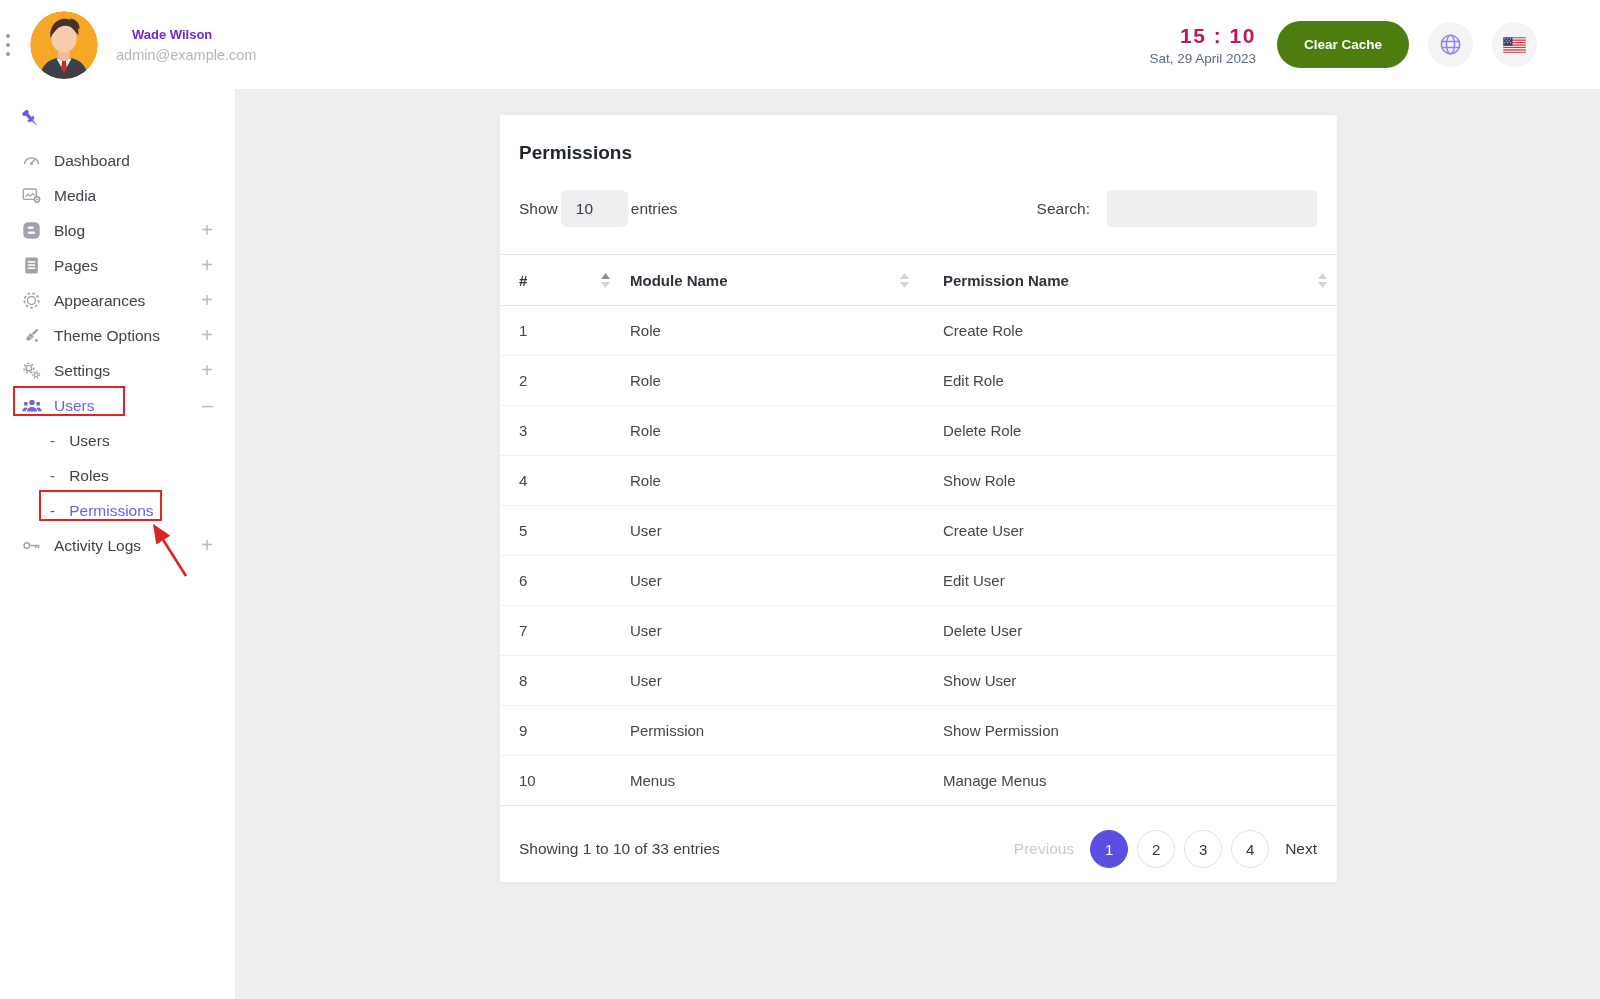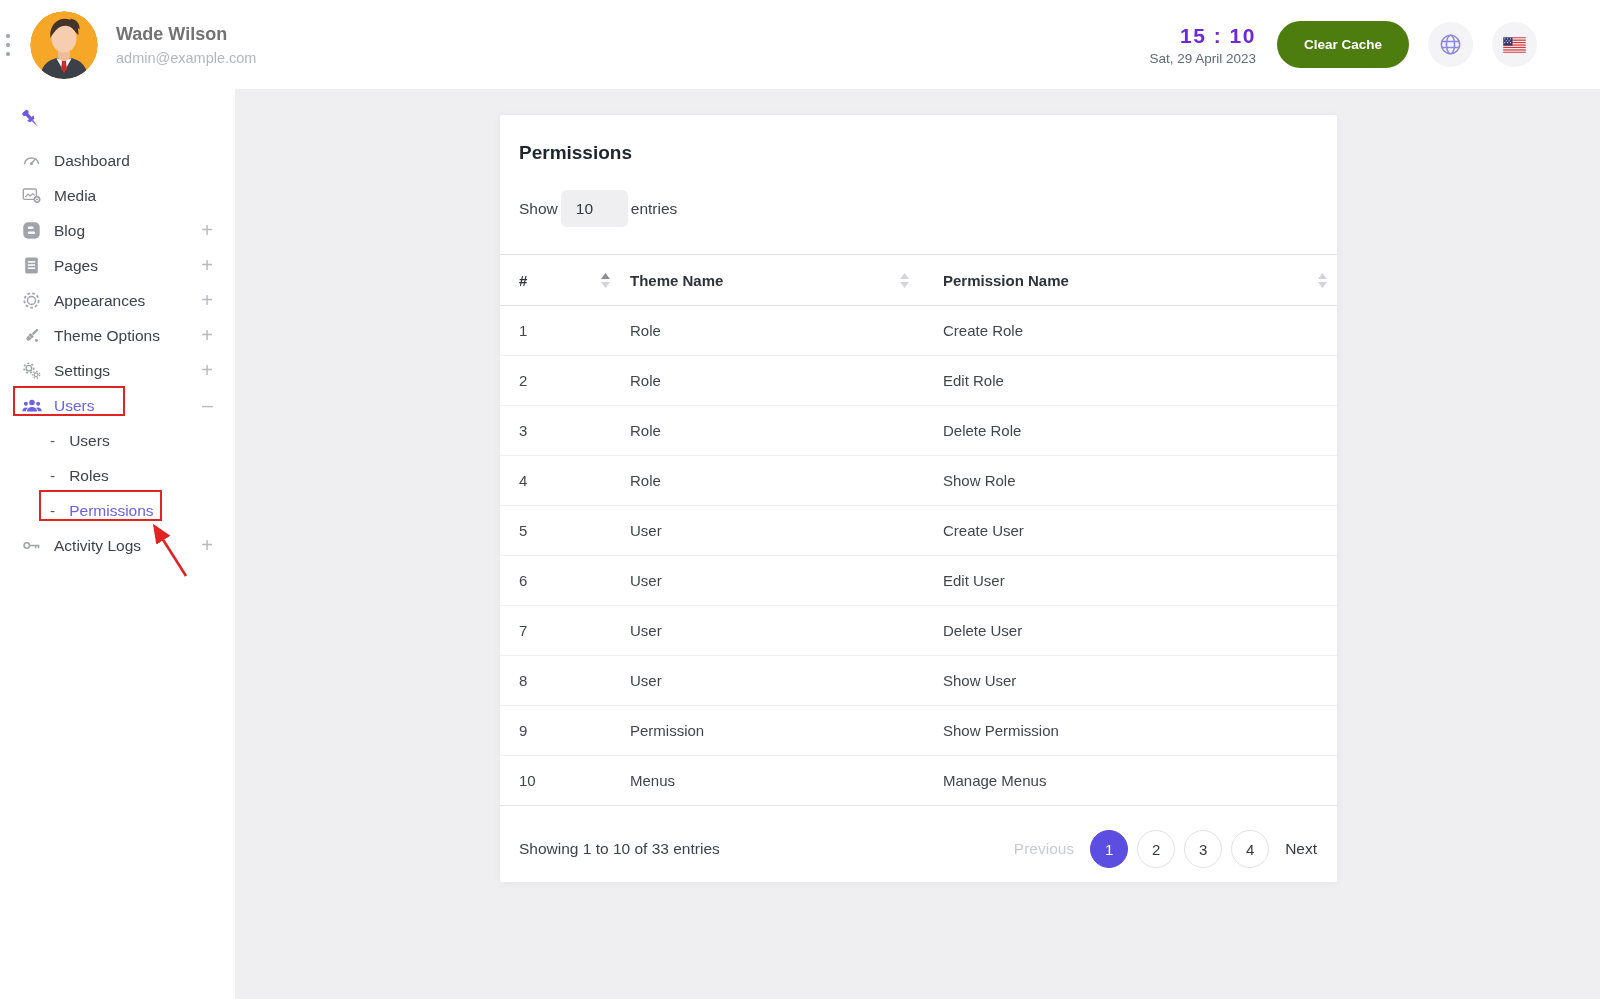--- a/index.html
+++ b/index.html
@@ -16,25 +16,25 @@
     background:#fff; display:flex; align-items:center; z-index:10;
   }
   .logo-area { width:255px; padding-left:19px; display:flex; align-items:center; gap:9px; flex:0 0 auto; cursor:pointer; }
   .logo-text { font-size:28px; font-weight:bold; color:#1d2b36; letter-spacing:.2px; }
   .logo-text .oo { color:#ee5a63; letter-spacing:-3px; margin-right:2px; }
   .hdr-left { display:flex; align-items:center; }
   .dots { display:flex; flex-direction:column; gap:5px; padding:6px; cursor:pointer; margin-right:14px; }
   .dots i { width:4px; height:4px; border-radius:50%; background:#9aa0a6; }
   .avatar { width:68px; height:68px; border-radius:50%; overflow:hidden; flex:0 0 auto; cursor:pointer; }
   .user-meta { margin-left:18px; }
-  .user-name { font-size:18px; font-weight:bold; color:#737373; }
+  .user-name { font-size:13px; font-weight:bold; color:#6d28d9;margin-left:16px; }
   .user-email { font-size:14.5px; color:#b3b7bd; margin-top:5px; }
   .hdr-right { margin-left:auto; display:flex; align-items:center; padding-right:63px; }
   .clock { text-align:right; margin-right:21px; }
-  .clock-time { font-size:21px; font-weight:bold; color:#6d28d9; letter-spacing:1.5px; }
+  .clock-time { font-size:21px; font-weight:bold; color:#be185d; letter-spacing:1.5px; }
   .clock-date { font-size:13.5px; color:#5d6b78; margin-top:3px; }
   .btn-clear {
     height:47px; padding:0 27px; border-radius:24px; border:none;
     background:#4d7c0f; color:#fff; font-weight:bold; font-size:13.5px;
     font-family:"Liberation Sans", sans-serif; cursor:pointer;
   }
   .icon-circle {
     width:45px; height:45px; border-radius:50%; background:#f4f4f6; border:none;
     display:flex; align-items:center; justify-content:center; cursor:pointer; margin-left:19px;
   }
@@ -351,37 +351,41 @@
     <h2 class="card-title">Permissions</h2>
 
     <div class="controls">
       <div class="length">
         <span>Show</span>
         <span class="select-box">
             <span>10</span>
           </span>
         <span>entries</span>
       </div>
+      <div class="search">
+        <span>Search:</span>
+        <input type="text" style="">
+      </div>
     </div>
 
     <table>
       <thead>
         <tr>
           <th class="col-num">
             <span class="th-inner">
                 <span>#</span>
               <svg width="9" height="15" viewBox="0 0 9 15">
                   <path d="M4.5 0 9 6H0Z" fill="#8a8f96"></path>
                   <path d="M0 9h9l-4.5 6Z" fill="#d2d4d8"></path>
                 </svg>
             </span>
           </th>
           <th class="col-module">
             <span class="th-inner">
-                <span>Theme Name</span>
+                <span>Module Name</span>
               <svg width="9" height="15" viewBox="0 0 9 15">
                   <path d="M4.5 0 9 6H0Z" fill="#d2d4d8"></path>
                   <path d="M0 9h9l-4.5 6Z" fill="#d2d4d8"></path>
                 </svg>
             </span>
           </th>
           <th class="col-perm">
             <span class="th-inner">
                 <span>Permission Name</span>
               <svg width="9" height="15" viewBox="0 0 9 15">

